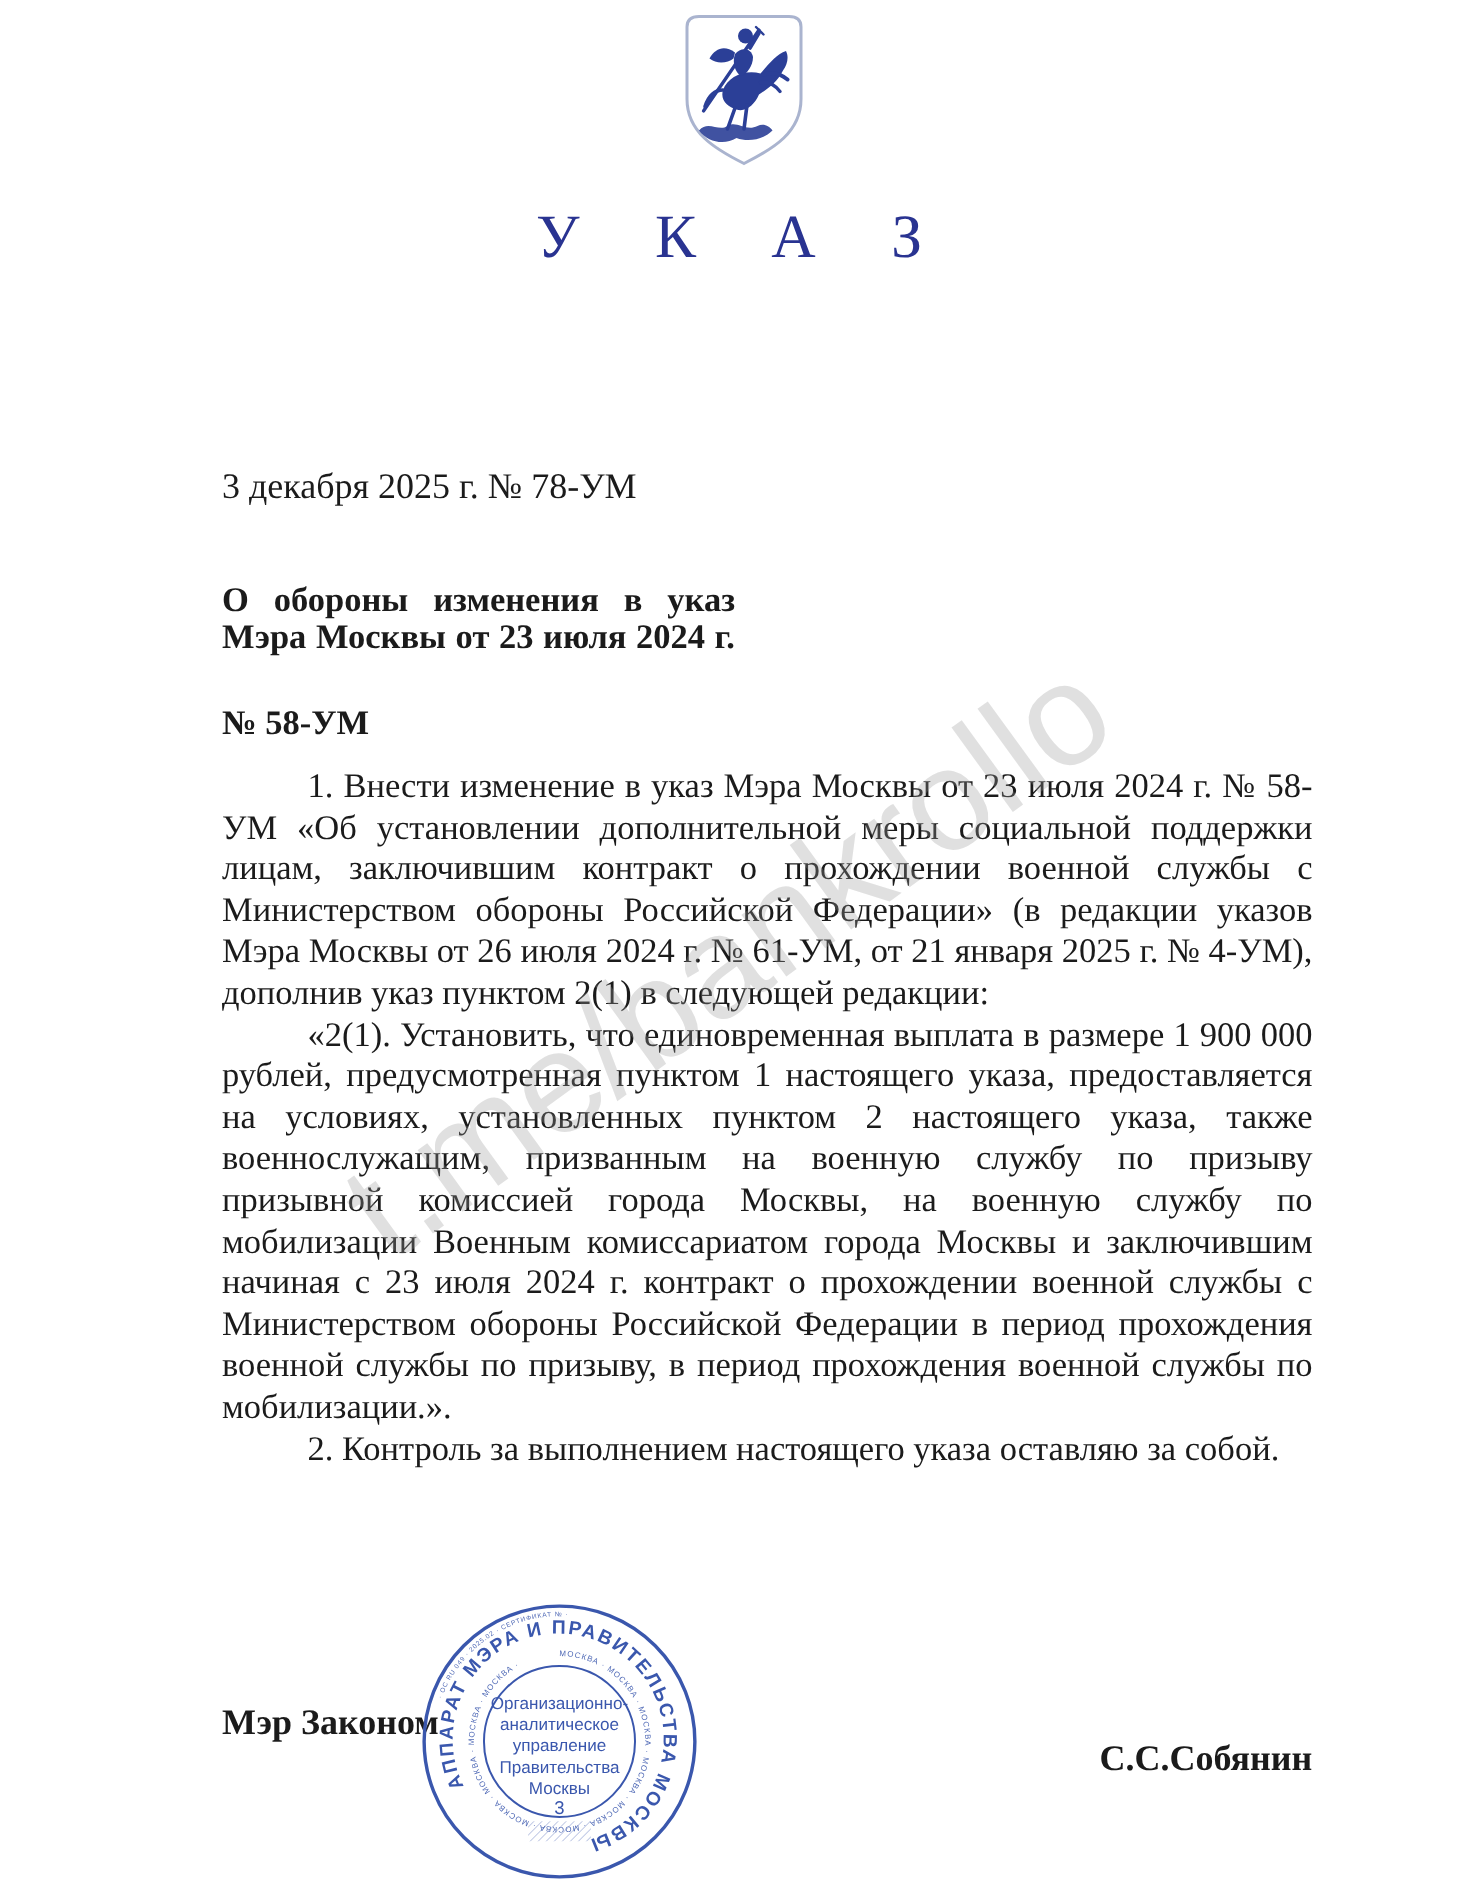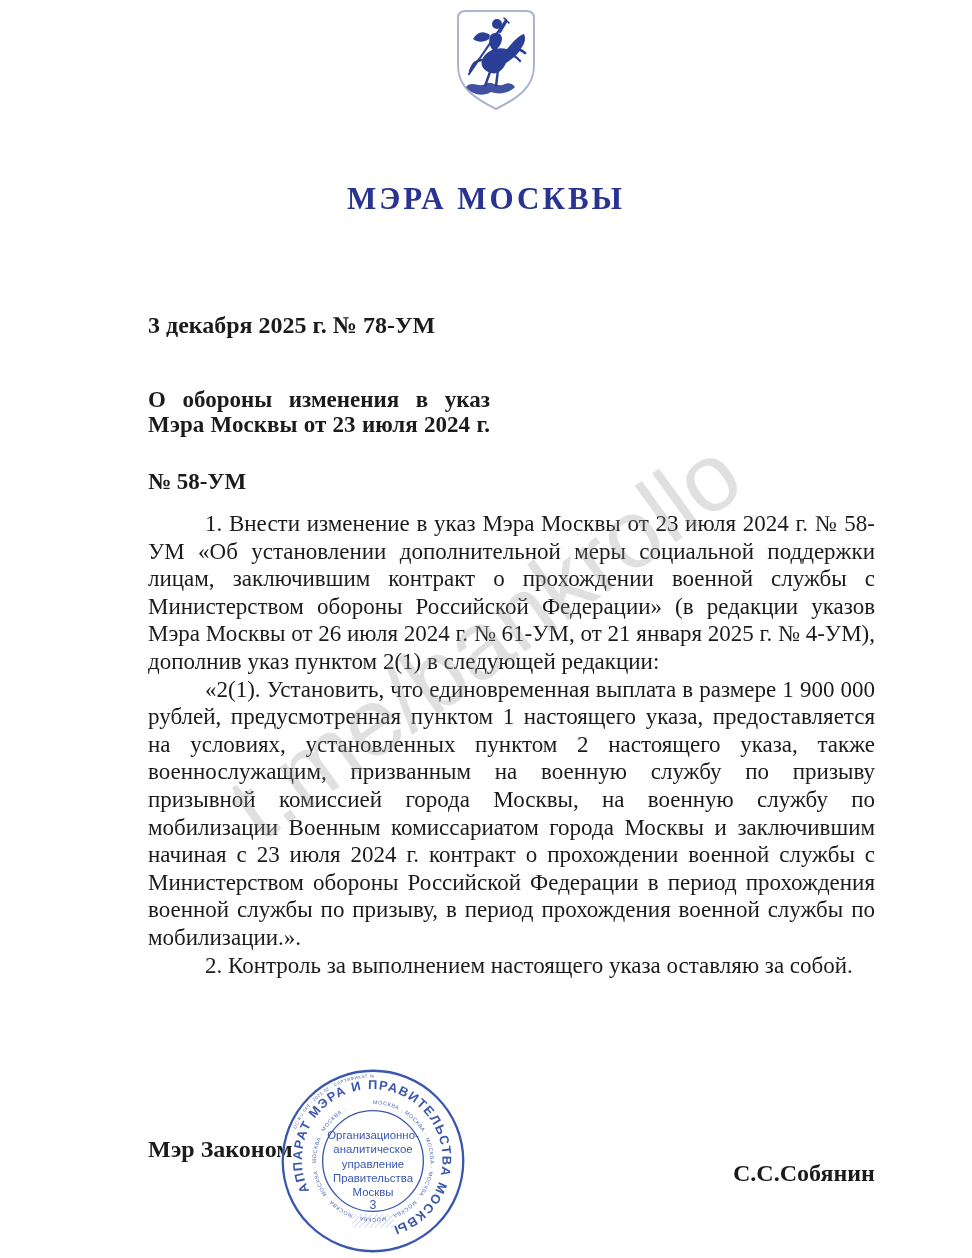--- a/index.html
+++ b/index.html
@@ -16,21 +16,21 @@
     color:#293391; font-weight:400;
   }
   .title-mayor {
     position:absolute; left:0; top:181px; width:100%;
     text-align:center; font-size:31px; font-weight:700; letter-spacing:3px;
     color:#293391;
   }
   
   .date-line {
     position:absolute; left:148px; top:312px;
-    font-size:24px; font-weight:700;
+    font-size:24px; font-weight:400;
   }
   
   .subject {
     position:absolute; left:148px; top:387px; width:342px;
     font-size:23px; font-weight:700; line-height:25px;
   }
   .subject .just { text-align:justify; text-align-last:justify; }
   .subject .last { text-align:left;margin-top:32px; }
   
   .body-text {
@@ -91,21 +91,21 @@
       <circle cx="45" cy="16" r="5" fill="#2b3f97" stroke="none"></circle>
 
       <path d="M 48,24 L 54,14" stroke-width="2.4"></path>
 
       <path d="M 38,27 C 31,22 25,24 21,31 C 26,35 33,34 37,31 Z" fill="#2b3f97" stroke="none"></path>
 
       <path d="M 14,79 C 20,72 27,80 33,76 C 39,72 45,80 53,76 C 57,74 61,76 63,79 C 57,85 47,87 39,84 C 31,89 20,87 14,79 Z" fill="#2b3f97" stroke="none" opacity="0.9"></path>
     </g>
   </svg>
 
-  <div class="title-mayor">МЭРА МОСКВЫ</div>
+  <div class="title-ukaz">У К А З</div>
 
   <div class="date-line">3 декабря 2025 г. № 78-УМ</div>
 
   <div class="subject">
     <div class="just">О обороны изменения в указ</div>
     <div class="just">Мэра Москвы от 23 июля 2024 г.</div>
     <div class="last">№ 58-УМ</div>
   </div>
 
   <div class="body-text">

